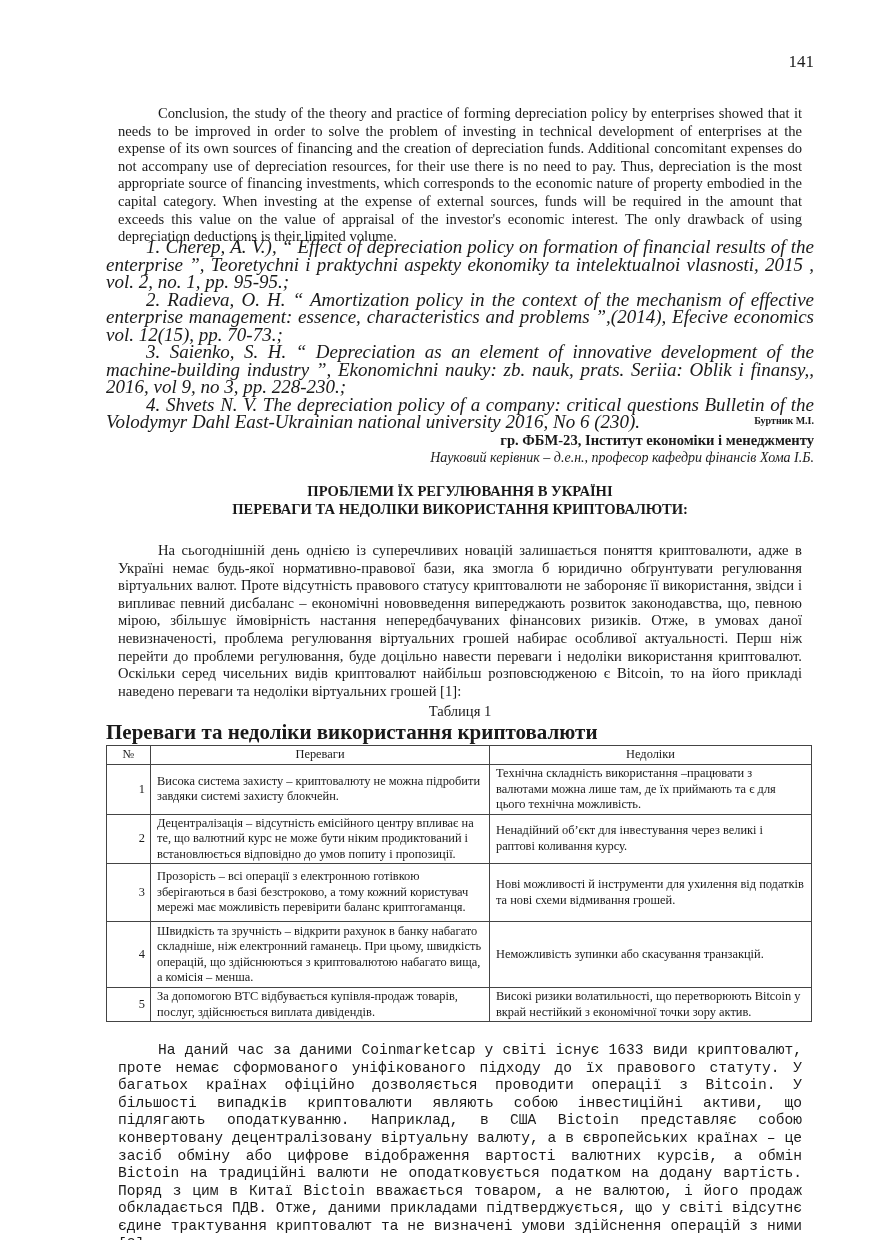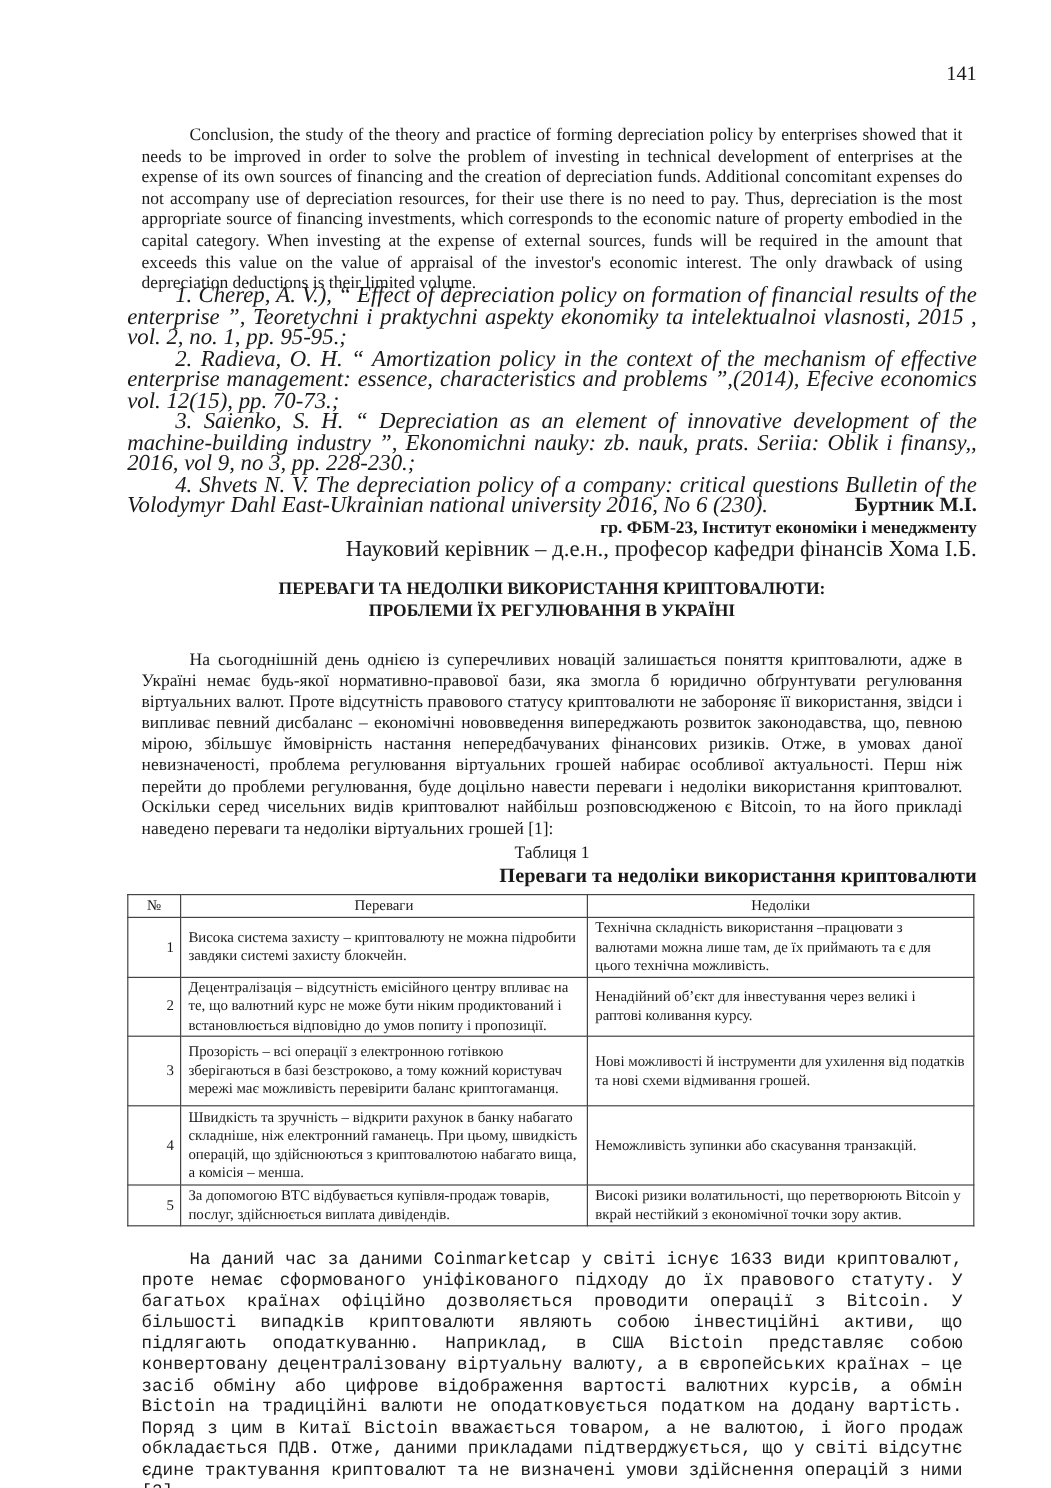--- a/index.html
+++ b/index.html
@@ -17,27 +17,27 @@
     margin: 12px; font-size: 14.6px; line-height: 17.6px; text-align: justify;
     text-indent: 40px;
   }
   .conclusion { top: 93px; }
   .refs { top: 238px; }
   .refs p {
     margin: 0; font-style: italic; font-size: 19px; line-height: 17.5px;
     text-align: justify; text-indent: 40px;
   }
   .author { top: 412px; text-align: right; }
-  .author .name { font-weight: bold; font-size: 17px; line-height: 18.5px; }
+  .author .name { font-weight: bold; font-size: 10px; line-height: 18.5px; }
   .author .group { font-weight: bold; font-size: 14.6px; line-height: 18.5px; }
-  .author .advisor { font-size: 19px; line-height: 18.5px; }
+  .author .advisor { font-style: italic; font-size: 14px; line-height: 18.5px; }
   .title { top: 483px; text-align: center; font-weight: bold; font-size: 14.6px; line-height: 17.5px; }
   .intro { top: 530px; }
   .table-label { top: 703px; text-align: center; font-size: 14.6px; }
-  .table-title { top: 720px; text-align: right; font-weight: bold; font-size: 17px; }
+  .table-title { top: 720px; text-align: left; font-weight: bold; font-size: 21px; }
   table.data {
     position: absolute; left: 106px; top: 745px; width: 706px;
     border-collapse: collapse; font-size: 12.4px; line-height: 15.5px;
   }
   table.data th, table.data td { border: 1px solid #444; padding: 1px 6px; }
   table.data th { font-weight: normal; text-align: center; height: 16px; }
   table.data td.num { text-align: right; width: 32px; padding-right: 5px; }
   table.data td.pro { width: 326px; }
   .outro { top: 1030px; font-family: Liberation Mono, monospace; }
 </style>
@@ -57,22 +57,22 @@
   <p>4.  Shvets N. V. The depreciation policy of a company: critical questions Bulletin of the Volodymyr Dahl East-Ukrainian national university 2016, No  6 (230).</p>
 </div>
 
 <div class="block author">
   <div class="name">Буртник М.І.</div>
   <div class="group">гр. ФБМ-23, Інститут економіки і менеджменту</div>
   <div class="advisor">Науковий керівник – д.е.н., професор кафедри фінансів Хома І.Б.</div>
 </div>
 
 <div class="block title">
+  <div>ПРОБЛЕМИ ЇХ РЕГУЛЮВАННЯ В УКРАЇНІ</div>
   <div>ПЕРЕВАГИ ТА НЕДОЛІКИ ВИКОРИСТАННЯ КРИПТОВАЛЮТИ:</div>
-  <div>ПРОБЛЕМИ ЇХ РЕГУЛЮВАННЯ В УКРАЇНІ</div>
 </div>
 
 <div class="block intro">
   <p class="para">На сьогоднішній день однією із суперечливих новацій залишається поняття криптовалюти, адже в Україні немає будь-якої нормативно-правової бази, яка змогла б юридично обґрунтувати регулювання віртуальних валют. Проте відсутність правового статусу криптовалюти не забороняє її використання, звідси і випливає певний дисбаланс – економічні нововведення випереджають розвиток законодавства, що, певною мірою, збільшує ймовірність настання непередбачуваних фінансових ризиків. Отже, в умовах даної невизначеності, проблема регулювання віртуальних грошей набирає особливої актуальності. Перш ніж перейти до проблеми регулювання, буде доцільно навести переваги і недоліки використання криптовалют. Оскільки серед чисельних видів криптовалют найбільш розповсюдженою є  Bitcoin, то на його прикладі наведено переваги та недоліки віртуальних грошей [1]:</p>
 </div>
 
 <div class="block table-label">Таблиця 1</div>
 <div class="block table-title">Переваги та недоліки використання криптовалюти</div>
 
 <table class="data">

